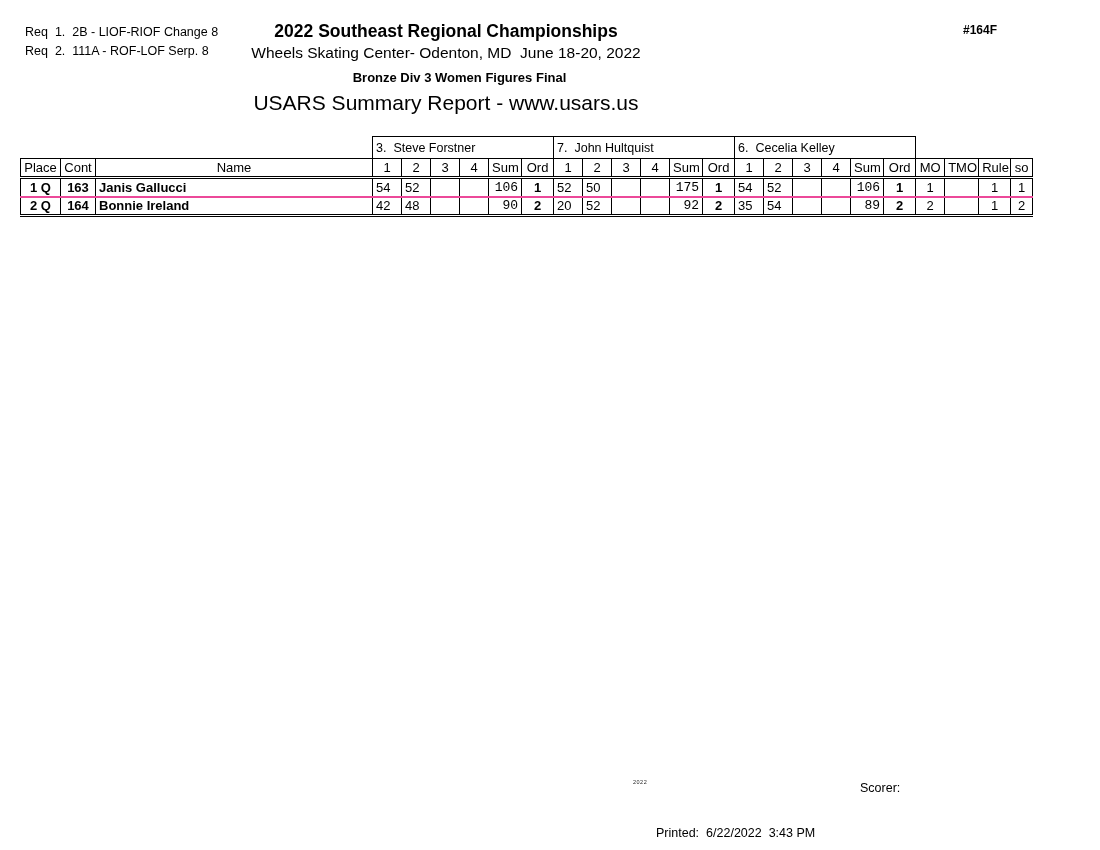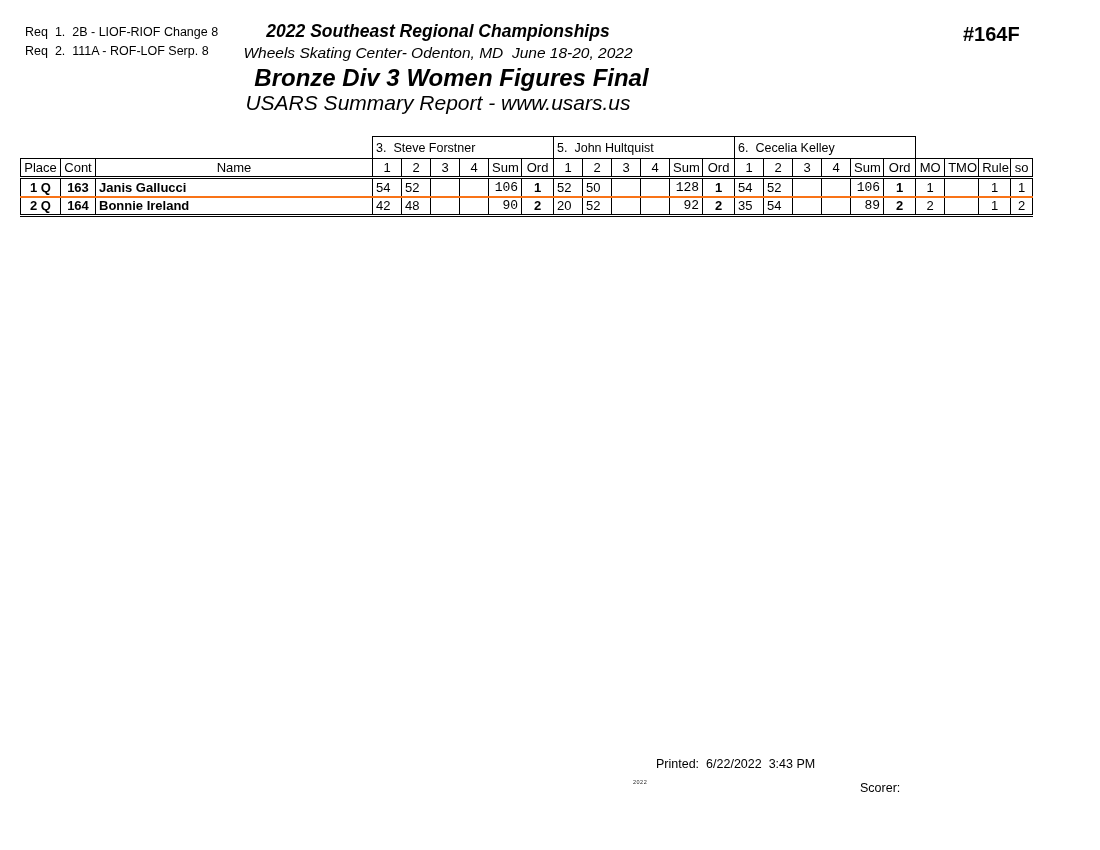--- a/index.html
+++ b/index.html
@@ -21,37 +21,36 @@
     left: 25px;
     top: 23px;
     font-size: 12.5px;
     line-height: 19px;
     color: #000;
   }
 
   
   .title-block {
     position: absolute;
-    left: 0;
+    left: 8px;
     top: 20px;
     width: 876px;
     text-align: center;
-    font-style: italic;
   }
   .title-main   { font-size: 17.5px; font-weight: bold; line-height: 22px; }
   .title-venue  { font-size: 15.5px; line-height: 21px; }
-  .title-event  { font-size: 24px; font-weight: bold; line-height: 25px; margin-top: 2px; margin-left: 27px; }
+  .title-event  { font-size: 13px; font-weight: bold; line-height: 25px; margin-top: 2px; margin-left: 27px; }
   .title-report { font-size: 21px; line-height: 23px; margin-top: 1px; }
 
   
   .event-number {
     position: absolute;
     left: 963px;
     top: 23px;
-    font-size: 20px;
+    font-size: 12px;
     font-weight: bold;
   }
 
   
   table.results {
     position: absolute;
     left: 20px;
     top: 136px;
     border-collapse: collapse;
     table-layout: fixed;
@@ -75,40 +74,40 @@
     white-space: pre;
   }
   tr.head-row td { text-align: center; margin-left: 19px; }
   tr.head-row td { border-bottom: 3px double #000; }
   td.lefted { text-align: left; padding-left: 5px; }
   td.ordcol {
     border-left: 3px solid #000;
     border-right: 3px solid #000;
     text-align: center;
   }
-  tr.data-row td { border-bottom: 2px solid #f97316; }
+  tr.data-row td { border-bottom: 2px solid #ec4899; }
   tr.data-row.last td { border-bottom: 3px double #000; }
   td.b { font-weight: bold; }
   td.center { text-align: center; }
   td.score { text-align: left; padding-left: 4px; }
   td.sum { text-align: right; padding-right: 4px; font-family: Liberation Mono, monospace; }
 
   
   .footer-version {
     position: absolute;
     left: 633px;
     top: 779px;
     font-size: 5.5px;
     letter-spacing: 0.5px;
     color: #222;
   }
   .footer-printed {
     position: absolute;
     left: 656px;
-    top: 757px;
+    top: 826px;
     font-size: 12.5px;
   }
   .footer-printed .val { margin-left: 7px; }
   .footer-scorer {
     position: absolute;
     left: 860px;
     top: 781px;
     font-size: 12.5px;
     text-align: right;
   }
@@ -158,21 +157,21 @@
       <col style="width:29px">
         <col style="width:34px">
         <col style="width:32px">
         <col style="width:22px">
     </colgroup>
 
     <tbody>
         <tr class="judge-row">
       <td class="spacer" colspan="3"></td>
       <td class="judgebox" colspan="6">3.  Steve Forstner</td>
-      <td class="judgebox" colspan="6">5.  John Hultquist</td>
+      <td class="judgebox" colspan="6">7.  John Hultquist</td>
       <td class="judgebox" colspan="6">6.  Cecelia Kelley</td>
       <td class="spacer" colspan="4"></td>
     </tr>
 
     <tr class="head-row">
       <td class="lefted">Place</td>
       <td>Cont</td>
       <td class="lefted">Name</td>
 
       <td>1</td>
@@ -211,21 +210,21 @@
       <td class="score">52</td>
       <td class="score"></td>
       <td class="score"></td>
       <td class="sum">106</td>
       <td class="ordcol b">1</td>
 
       <td class="score">52</td>
       <td class="score">50</td>
       <td class="score"></td>
       <td class="score"></td>
-      <td class="sum">128</td>
+      <td class="sum">175</td>
       <td class="ordcol b">1</td>
 
       <td class="score">54</td>
       <td class="score">52</td>
       <td class="score"></td>
       <td class="score"></td>
       <td class="sum">106</td>
       <td class="ordcol b">1</td>
 
       <td class="center">1</td>

